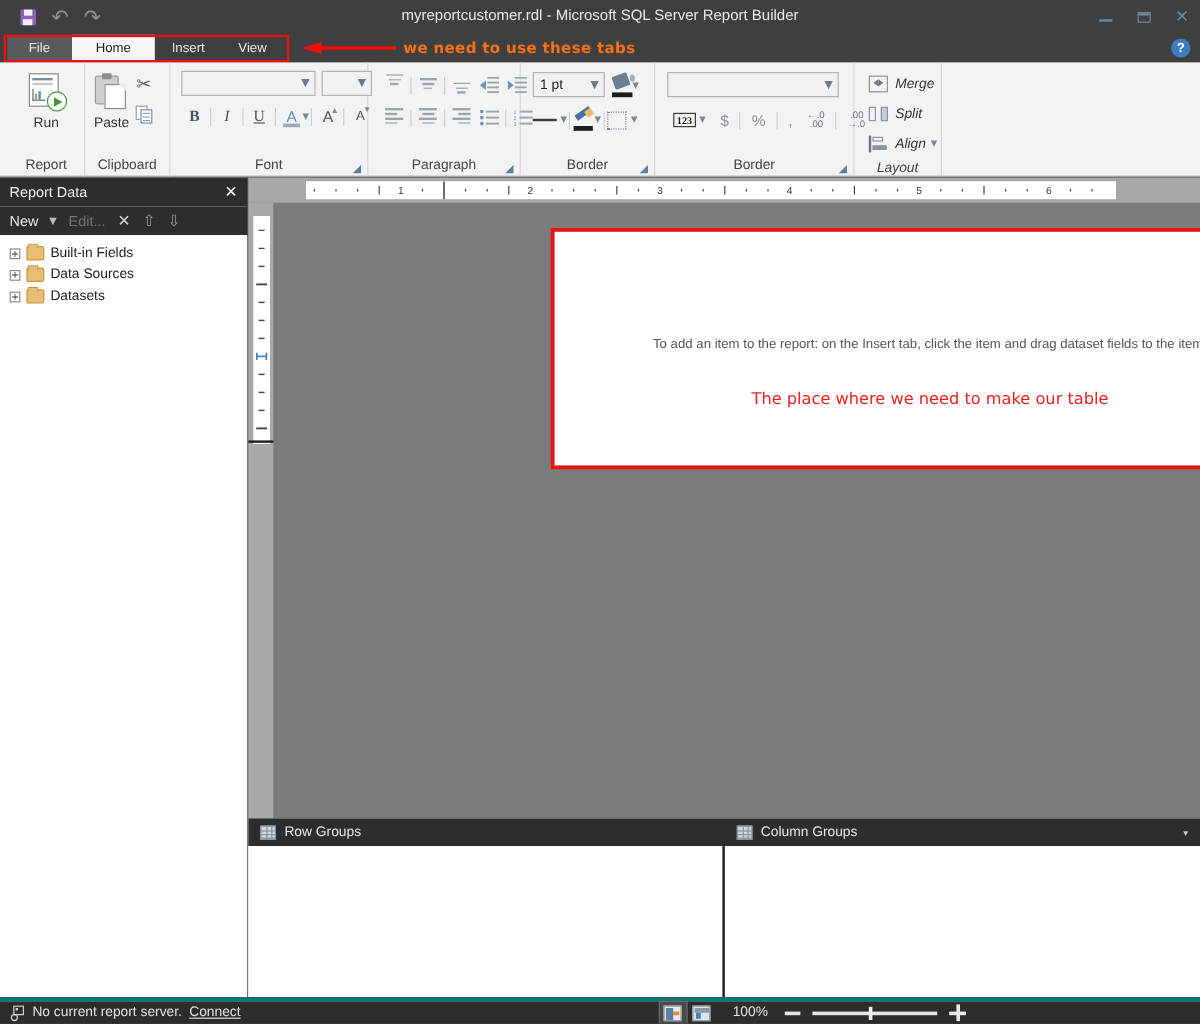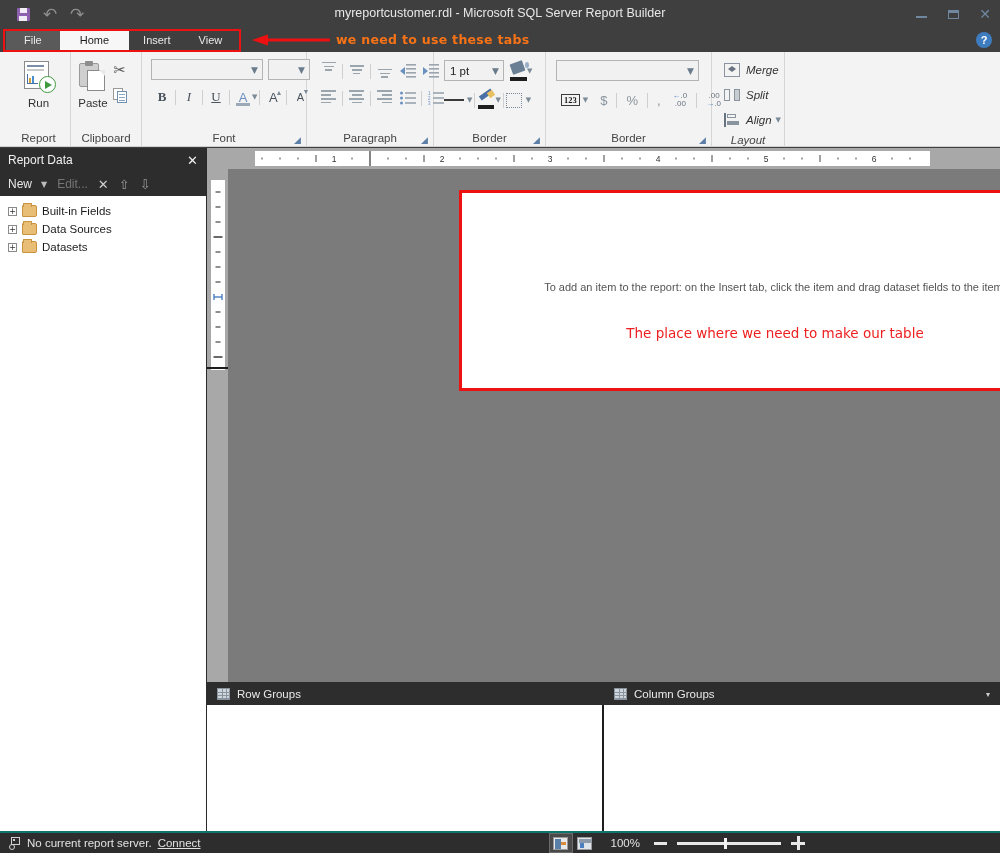--- a/index.html
+++ b/index.html
@@ -325,21 +325,21 @@
   }
   .gp-caret { position:absolute; right:10px; top:8px; color:#cfcfcf; font-size:8px; font-family:"DejaVu Sans", sans-serif; }
   .gp-body { height: 126px; display: flex; background: #fff; }
   .gp-col-left { width: 397px; border-right: 2px solid #1e1e1e; }
   .gp-col-right { flex: 1; }
 
   
   .statusbar {
     position: absolute; left: 0; bottom: 0; width: 1000px; height: 22px;
     background: #2d2d2d; display: flex; align-items: center;
-    border-top: 2px solid #0f766e;
+    border-top: 4px solid #0f766e;
   }
   .sb-left { display:flex; align-items:center; gap:6px; padding-left: 9px; }
   .srv-icon { width: 12px; height: 13px; position: relative; flex:none; }
   .srv-icon .bx { position:absolute; left:2px; top:0; width:9px; height:8px; border:1.3px solid #d0d0d0; }
   .srv-icon .dt { position:absolute; left:4px; top:2px; width:2px; height:2px; background:#d0d0d0; }
   .srv-icon .cir { position:absolute; left:0px; bottom:0; width:6px; height:6px; border:1.3px solid #d0d0d0; border-radius:50%; }
   .sb-text { color: #e2e2e2; font-size: 11.5px; }
   .sb-link { color: #e2e2e2; font-size: 11.5px; text-decoration: underline; }
   .sb-right {
     position: absolute; right: 195px; display: flex; align-items: center; gap: 0;

